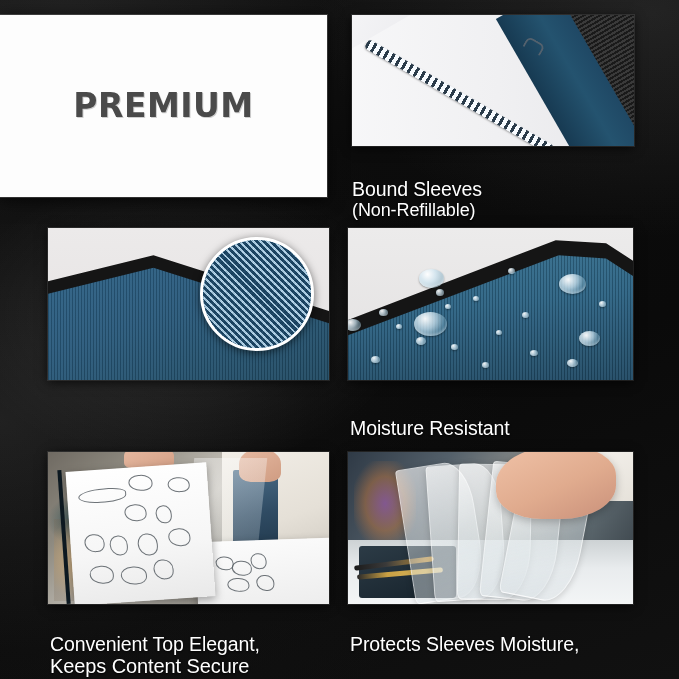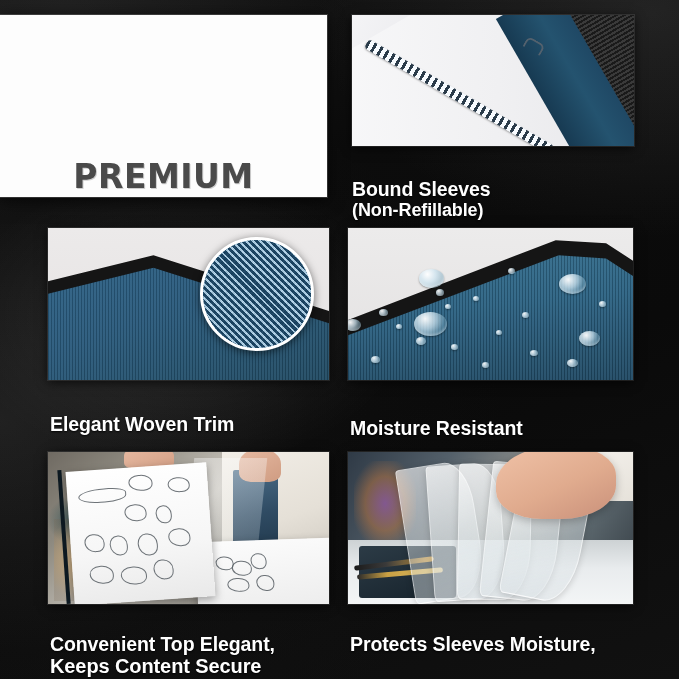--- a/index.html
+++ b/index.html
@@ -28,31 +28,31 @@
   .panel{position:absolute;}
   .photo{
     position:absolute;overflow:hidden;
     background:#1b1b1b;
     box-shadow:0 0 0 1px rgba(255,255,255,0.10), 0 2px 10px rgba(0,0,0,0.75);
   }
   .cap{
     position:absolute;color:#fff;
     font-size:19.5px;line-height:1.16;
     letter-spacing:-0.1px;
-    font-weight:700;
+    font-weight:400;
     text-shadow:0 1px 2px rgba(0,0,0,0.9);
     white-space:pre-line;
   }
   .cap .sub{font-size:18px;display:block;}
 
   
   .hero{
     position:absolute;left:0;top:15px;width:327px;height:182px;
     background:#fdfdfd;
-    display:flex;align-items:flex-end;justify-content:center;
+    display:flex;align-items:center;justify-content:center;
     box-shadow:0 0 0 1px rgba(255,255,255,0.16), 0 3px 16px rgba(0,0,0,0.7);
   }
   .hero-txt{
     text-align:center;color:#4a4a4a;
     font-weight:bold;font-size:33px;line-height:1.18;
     letter-spacing:0.5px;
     font-family:"DejaVu Sans","Liberation Sans",sans-serif;
     text-shadow:1px 1px 0 rgba(120,120,120,0.35);
   }
 
@@ -204,21 +204,20 @@
   </div>
 
   <div class="panel">
     <div class="photo p2">
       <div class="sky"></div>
       <div class="cover"></div>
       <div class="trim"></div>
       <div class="zoomcircle"></div>
     </div>
     <div class="cap" style="left:50px;top:390px;width:300px;">
-      <span class="sub" style="font-size:19.5px;">Elegant Woven Trim</span>
     </div>
   </div>
 
   <div class="panel">
     <div class="photo p3">
       <div class="sky"></div>
       <div class="cover"></div>
       <div class="trim"></div>
       <span class="drop" style="left:25%;top:27%;width:25px;height:19px;"></span>
       <span class="drop" style="left:23%;top:55%;width:33px;height:24px;"></span>

